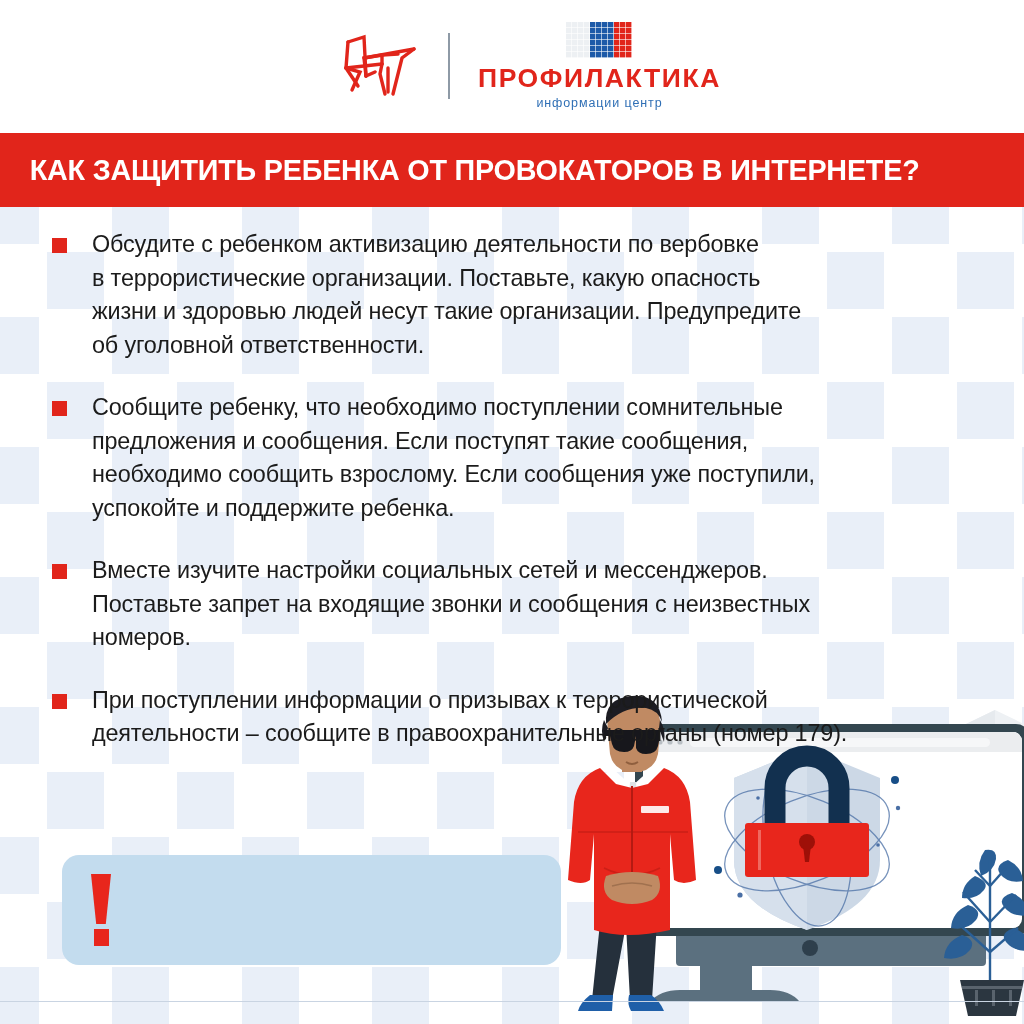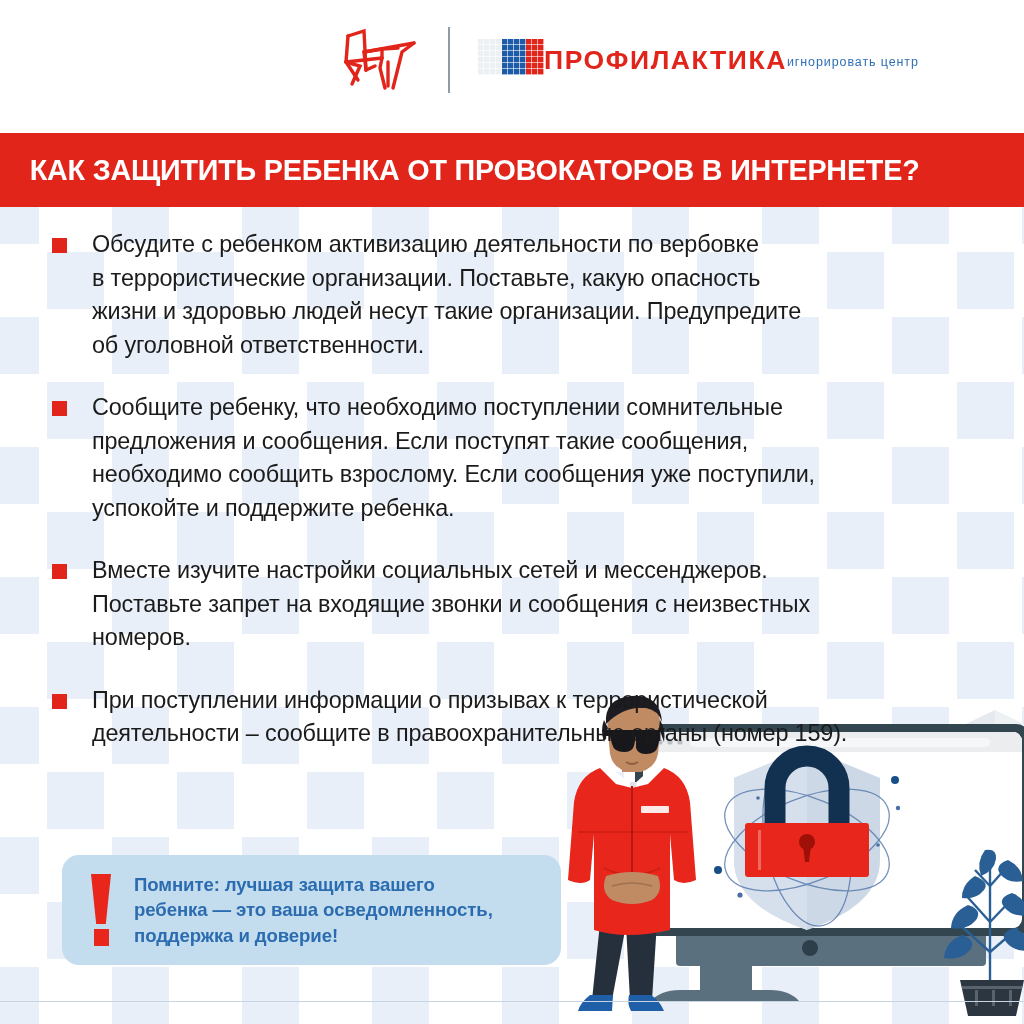--- a/index.html
+++ b/index.html
@@ -11,21 +11,21 @@
   }
   #page{position:absolute;inset:0;width:1024px;height:1024px;overflow:hidden;background:#fff;}
   .bg-grid{position:absolute;left:0;top:207px;width:1024px;height:817px;overflow:hidden;}
   .bg-cell{position:absolute;background:#e9eff8;}
 
   
   .header{position:absolute;left:0;top:0;width:1024px;height:133px;background:#fff;z-index:5;}
   .logo-row{position:absolute;left:330px;top:22px;display:flex;align-items:center;gap:0px;}
   .chair-logo{width:96px;height:76px;}
   .logo-divider{width:2px;height:66px;background:#8e9aa6;margin:0 28px 0 22px;}
-  .prof-block{display:flex;flex-direction:row;align-items:center;}
+  .prof-block{display:flex;flex-direction:column;align-items:center;}
   .flag-grid{width:66px;height:38px;margin-bottom:5px;}
   .prof-name{
     font-size:26.5px;font-weight:bold;letter-spacing:1.6px;color:#e1251b;
     line-height:1;font-family:"Liberation Sans",sans-serif;
   }
   .prof-sub{
     font-size:12.5px;color:#2f6fb5;letter-spacing:.9px;margin-top:4px;
     font-family:"Liberation Sans",sans-serif;
   }
 
@@ -394,21 +394,21 @@
             <rect x="18" y="30" width="5.4" height="5.4" fill="#edf0f3"></rect>
             <rect x="24" y="30" width="5.4" height="5.4" fill="#1d5aa8"></rect>
             <rect x="30" y="30" width="5.4" height="5.4" fill="#1d5aa8"></rect>
             <rect x="36" y="30" width="5.4" height="5.4" fill="#1d5aa8"></rect>
             <rect x="42" y="30" width="5.4" height="5.4" fill="#1d5aa8"></rect>
             <rect x="48" y="30" width="5.4" height="5.4" fill="#e1251b"></rect>
             <rect x="54" y="30" width="5.4" height="5.4" fill="#e1251b"></rect>
             <rect x="60" y="30" width="5.4" height="5.4" fill="#e1251b"></rect>
           </svg>
         <div class="prof-name">ПРОФИЛАКТИКА</div>
-        <div class="prof-sub">игнорировать центр</div>
+        <div class="prof-sub">информации центр</div>
       </div>
     </div>
   </div>
 
   <div class="banner">
     <div class="banner-title">КАК ЗАЩИТИТЬ РЕБЕНКА ОТ ПРОВОКАТОРОВ В ИНТЕРНЕТЕ?</div>
   </div>
 
   <div class="bullets">
     <div class="bullet">
@@ -427,27 +427,24 @@
     </div>
     <div class="bullet">
       <span class="bullet-marker"></span>
       <div class="bullet-text">Вместе изучите настройки социальных сетей и мессенджеров.
 Поставьте запрет на входящие звонки и сообщения с неизвестных
 номеров.</div>
     </div>
     <div class="bullet">
       <span class="bullet-marker"></span>
       <div class="bullet-text">При поступлении информации о призывах к террористической
-деятельности – сообщите в правоохранительные органы (номер 159).</div>
+деятельности – сообщите в правоохранительные органы (номер 179).</div>
     </div>
   </div>
 
   <div class="callout">
     <div class="excl">
       <div class="excl-bar2"></div>
       <div class="excl-dot"></div>
     </div>
-    <div class="callout-text">Помните: лучшая защита вашего
-ребенка — это ваша осведомленность,
-поддержка и доверие!</div>
   </div>
 
 </div>
 
 </body></html>

